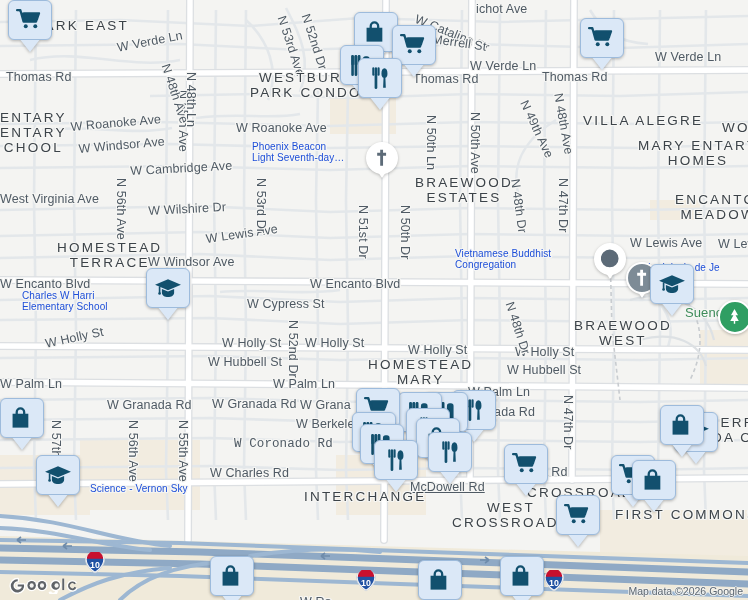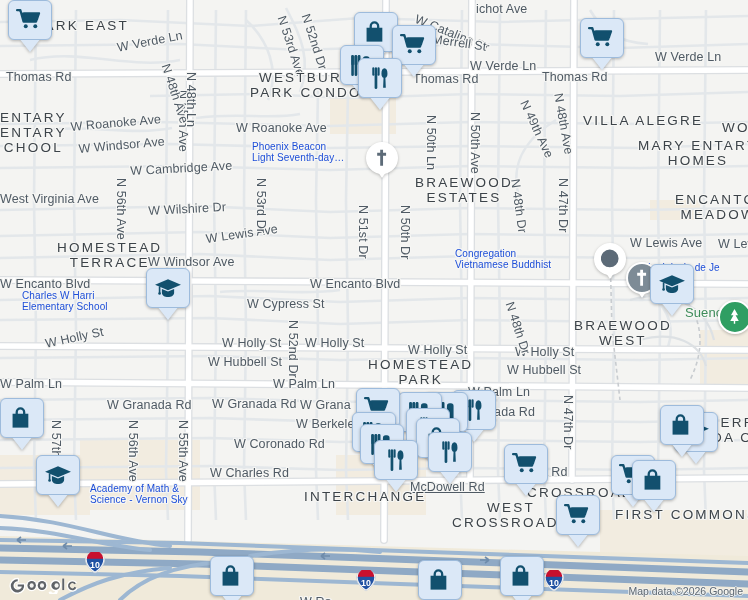--- a/index.html
+++ b/index.html
@@ -245,21 +245,21 @@
       <div class="lbl street" style="left: 208px; top: 355px;">W Hubbell St</div>
       <div class="lbl street" style="left: 507px; top: 363px;">W Hubbell St</div>
       <div class="lbl street" style="left: 0px; top: 377px;">W Palm Ln</div>
       <div class="lbl street" style="left: 273px; top: 377px;">W Palm Ln</div>
       <div class="lbl street" style="left: 468px; top: 385px;">W Palm Ln</div>
       <div class="lbl street" style="left: 107px; top: 398px;">W Granada Rd</div>
       <div class="lbl street" style="left: 212px; top: 397px;">W Granada Rd</div>
       <div class="lbl street" style="left: 300px; top: 398px;">W Grana</div>
       <div class="lbl street" style="left: 480px; top: 405px;">anada Rd</div>
       <div class="lbl street" style="left: 296px; top: 417px;">W Berkeley</div>
-      <div class="lbl street" style="left: 234px; top: 437px;">W Coronado Rd</div>
+      <div class="lbl street" style="left: 234px; top: 437px; font-family: Liberation Mono, monospace;">W Coronado Rd</div>
       <div class="lbl street" style="left: 210px; top: 466px;">W Charles Rd</div>
       <div class="lbl street" style="left: 540px; top: 465px;">A Rd</div>
       <div class="lbl street" style="left: 410px; top: 480px; text-decoration: underline;">McDowell Rd</div>
       <div class="lbl street" style="left: 300px; top: 595px;">W Ro</div>
       <div class="lbl street rot" style="left: 190px; top: 90px; transform: rotate(90deg);">N 55th Ave</div>
       <div class="lbl street rot" style="left: 128px; top: 178px; transform: rotate(90deg);">N 56th Ave</div>
       <div class="lbl street rot" style="left: 288px; top: 14px; transform: rotate(72deg);">N 53rd Ave</div>
       <div class="lbl street rot" style="left: 312px; top: 12px; transform: rotate(72deg);">N 52nd Dr</div>
       <div class="lbl street rot" style="left: 268px; top: 178px; transform: rotate(90deg);">N 53rd Dr</div>
       <div class="lbl street rot" style="left: 370px; top: 205px; transform: rotate(90deg);">N 51st Dr</div>
@@ -314,21 +314,21 @@
       <div class="lbl hood" style="left: 57px; top: 240px;">
         <div>HOMESTEAD</div>
         <div>TERRACE</div>
       </div>
       <div class="lbl hood" style="left: 574px; top: 318px;">
         <div>BRAEWOOD</div>
         <div>WEST</div>
       </div>
       <div class="lbl hood" style="left: 368px; top: 357px;">
         <div>HOMESTEAD</div>
-        <div>PARK</div>
+        <div>MARY</div>
       </div>
       <div class="lbl hood" style="left: 292px; top: 489px; margin-left: 12px;">
         <div>INTERCHANGE</div>
       </div>
       <div class="lbl hood" style="left: 452px; top: 500px;">
         <div>WEST</div>
         <div>CROSSROADS</div>
       </div>
       <div class="lbl hood" style="left: 527px; top: 485px;">
         <div>CROSSROAD</div>
@@ -344,32 +344,31 @@
   <div id="poi-labels">
       <div class="lbl poi" style="left: 252px; top: 141px;">
         <div>Phoenix Beacon</div>
         <div>Light Seventh-day…</div>
       </div>
       <div class="lbl poi" style="left: 22px; top: 290px;">
         <div>Charles W Harri</div>
         <div>Elementary School</div>
       </div>
       <div class="lbl poi" style="left: 455px; top: 248px;">
+        <div>Vietnamese Buddhist</div>
         <div>Congregation</div>
-        <div>Vietnamese Buddhist</div>
       </div>
       <div class="lbl poi" style="left: 648px; top: 262px;">
         <div>La Iglesia de Je</div>
         <div>Santos d</div>
       </div>
       <div class="lbl park" style="left: 685px; top: 305px;">
         <div>Sueno Park</div>
       </div>
       <div class="lbl poi" style="left: 90px; top: 483px;">
-        <div>Academy of Math &amp;</div>
         <div>Science - Vernon Sky</div>
       </div>
     </div>
 
   <div id="poi-markers">
       <div class="rnd white" style="left: 366px; top: 142px;">
         <div class="pt"></div>
         <div class="circ"></div>
         <svg viewBox="0 0 19 19">
           <path class="g" d="M7.6 1.4h3v3.2h3.2v3h-3.2v10.6h-3V7.6H4.4v-3h3.2z"></path>

